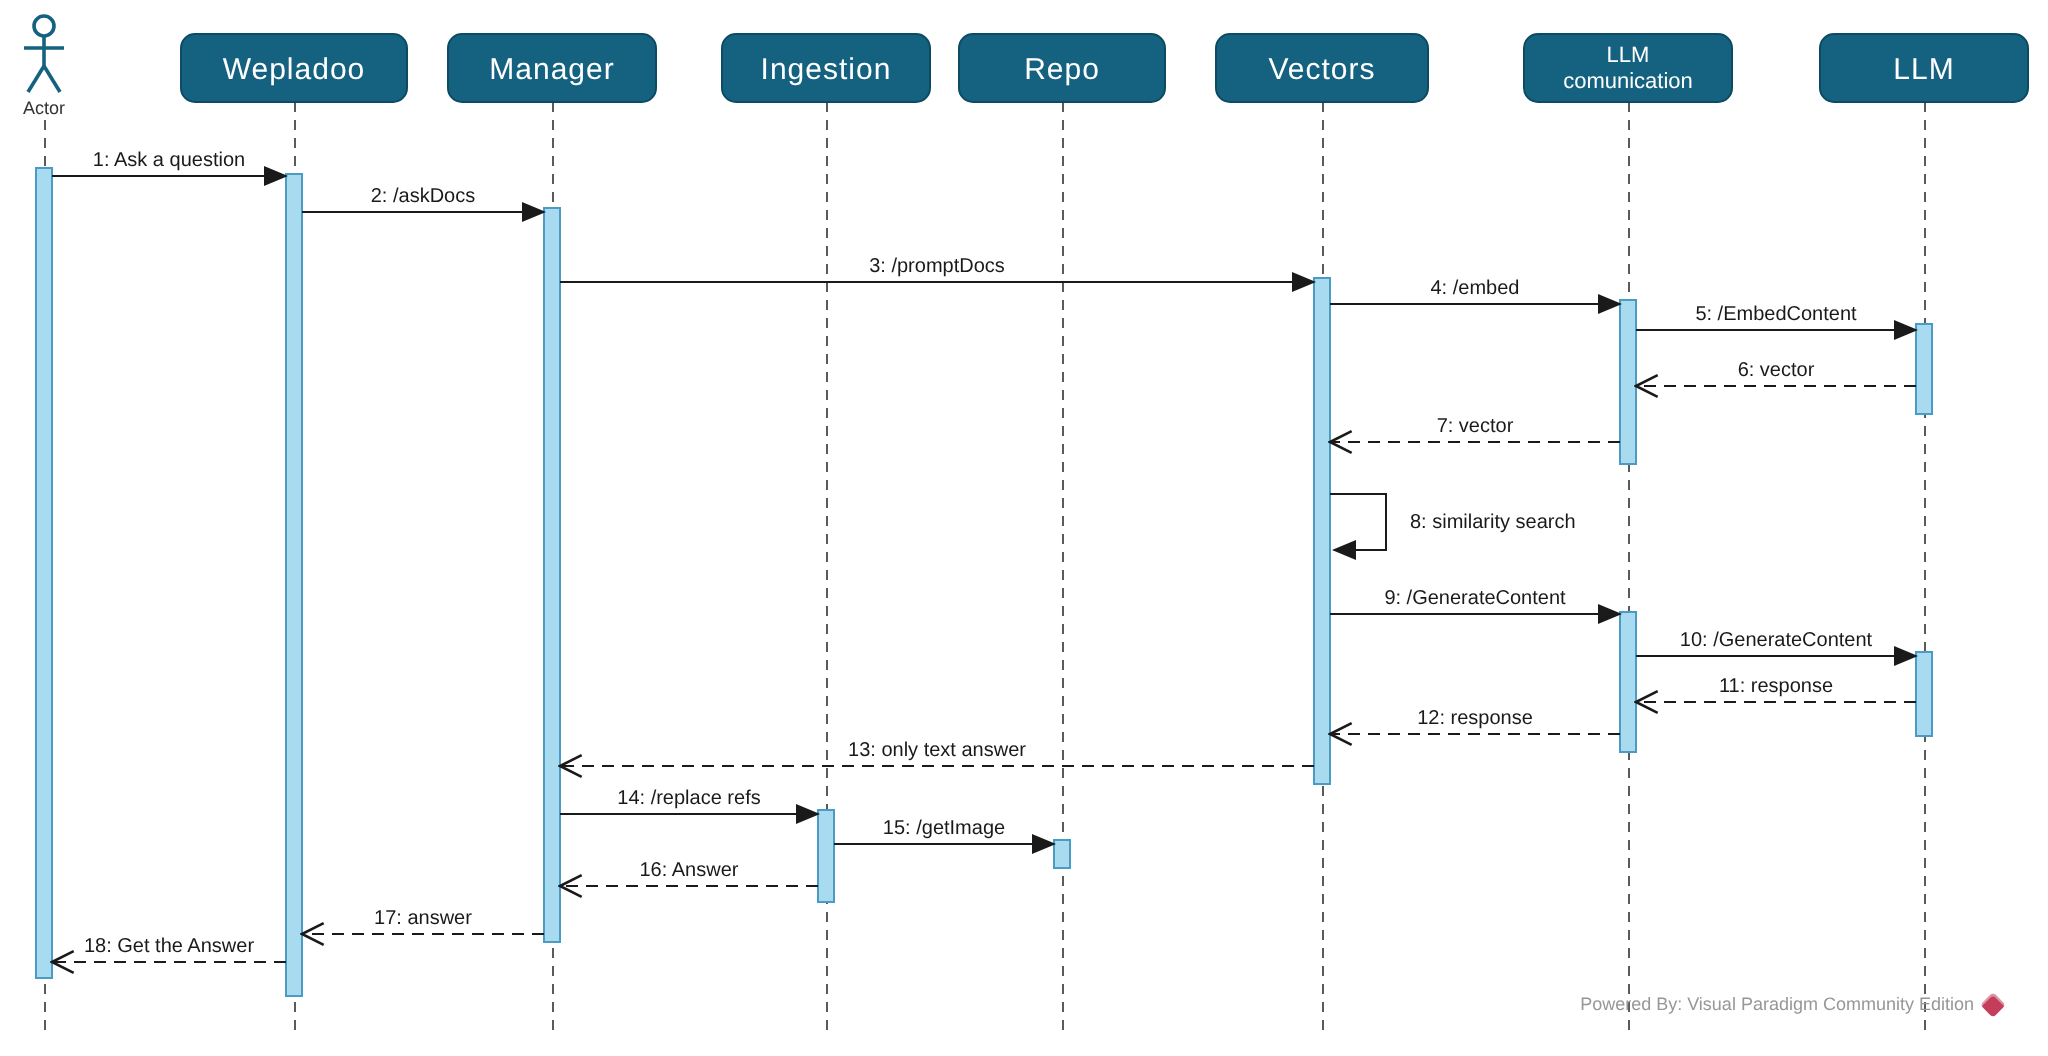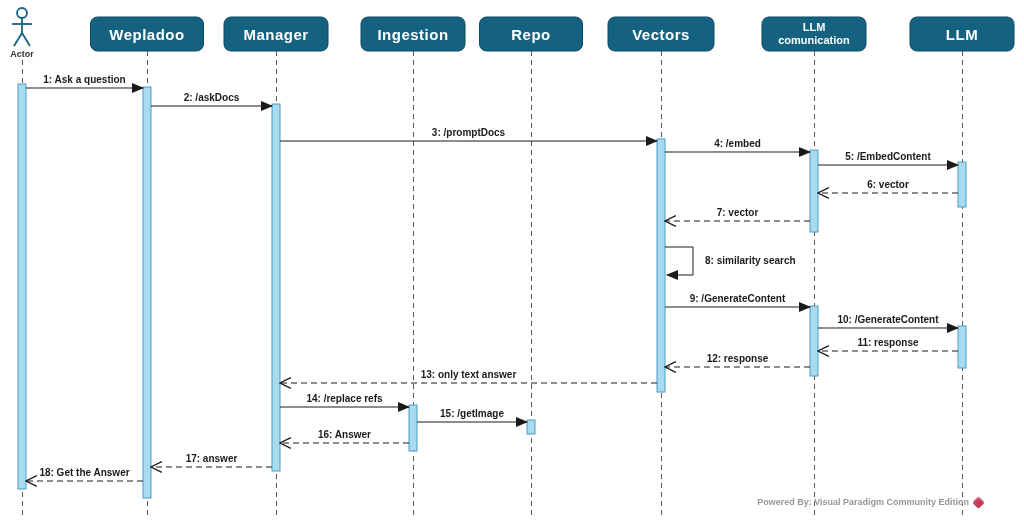--- a/index.html
+++ b/index.html
@@ -1,23 +1,23 @@
 <!DOCTYPE html>
 <html><head>
 <meta charset="utf-8">
 <style>
   html,body{margin:0;padding:0;}
   body{
     width:1024px;height:528px;background:#ffffff;position:relative;overflow:hidden;
     font-family:"Liberation Sans", sans-serif;
   }
-  .canvas{position:absolute;inset:0;background:#ffffff;font-weight:bold;}
+  .canvas{position:absolute;inset:0;background:#ffffff;}
   svg text{font-family:"Liberation Sans", sans-serif;}
   .footer{
-    position:absolute;right:41px;bottom:21px;
+    position:absolute;right:23px;bottom:21px;
     font-size:9px;color:#979797;display:flex;align-items:center;gap:5px;
   }
   .vp-logo{
     width:9px;height:9px;background:#c43d5b;display:inline-block;
     transform:rotate(45deg);border-radius:2px;
     box-shadow:inset 1px 1px 0 rgba(255,255,255,.45);
   }
 </style>
 </head>
 <body>

